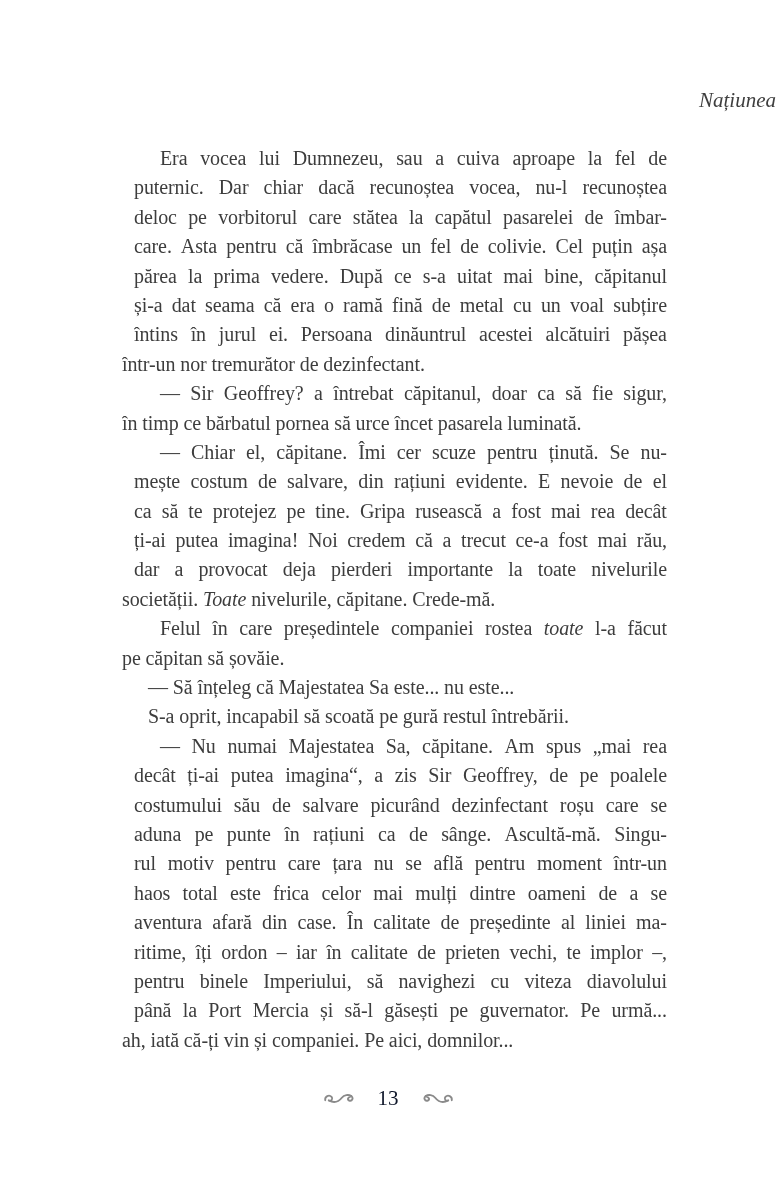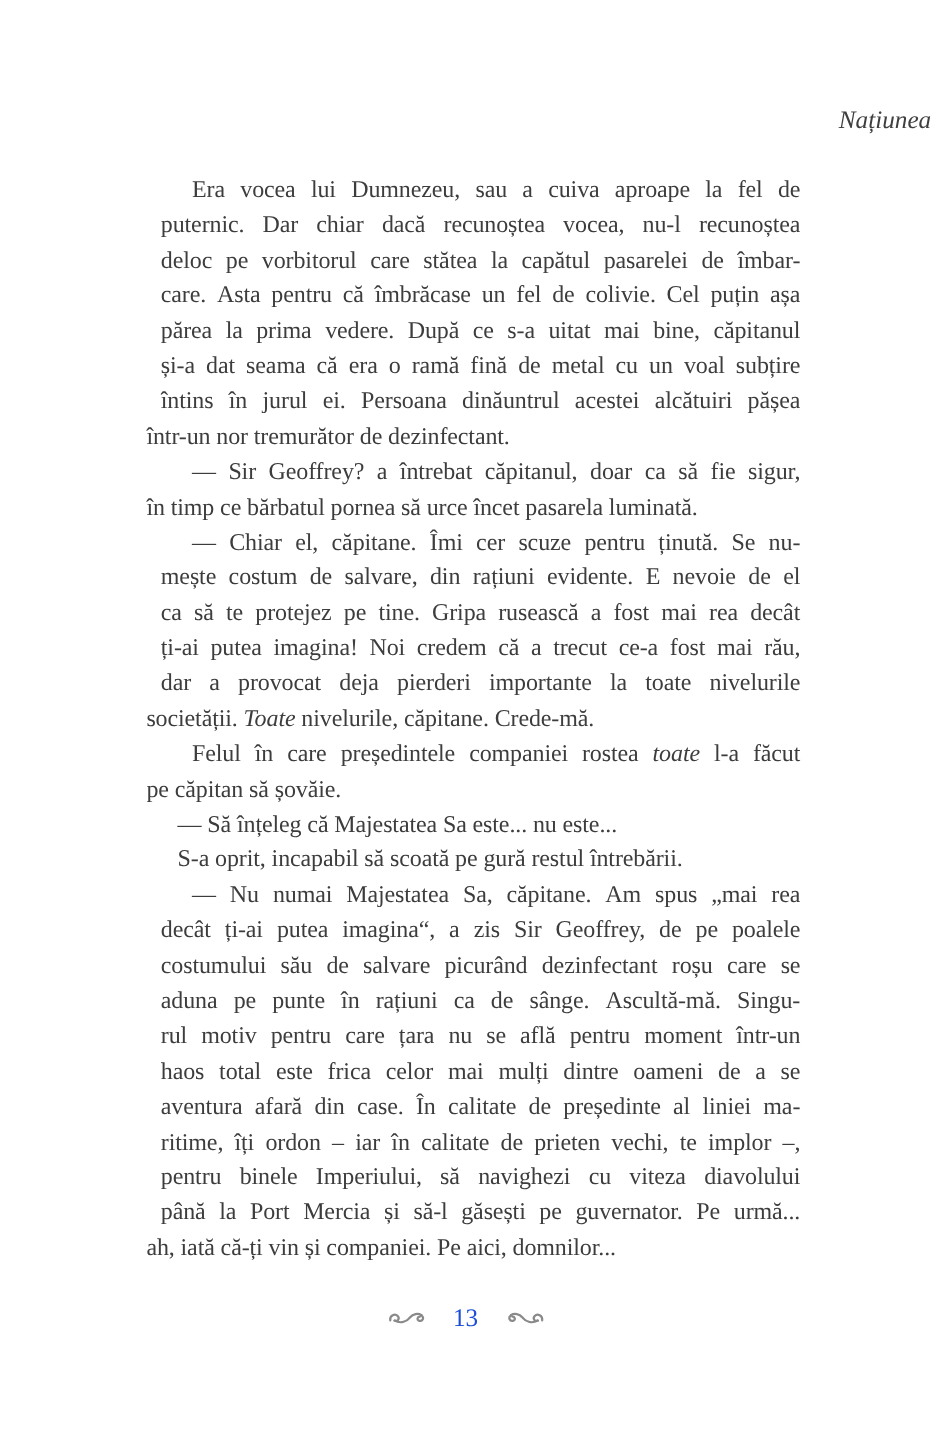--- a/index.html
+++ b/index.html
@@ -54,21 +54,21 @@
     left: 0;
     width: 100%;
     height: 32px;
     display: flex;
     justify-content: center;
     align-items: center;
     gap: 24px;
   }
   .folio {
     font-size: 21px;
-    color: #1d4ed8;
+    color: #0f172a;
   }
   .fleuron {
     width: 31px;
     height: 16px;
     color: #8a8a8a;
   }
   .fleuron svg { width: 100%; height: 100%; display: block; }
   .fleuron.mirrored svg { transform: scaleX(-1); }
 </style>
 </head>

